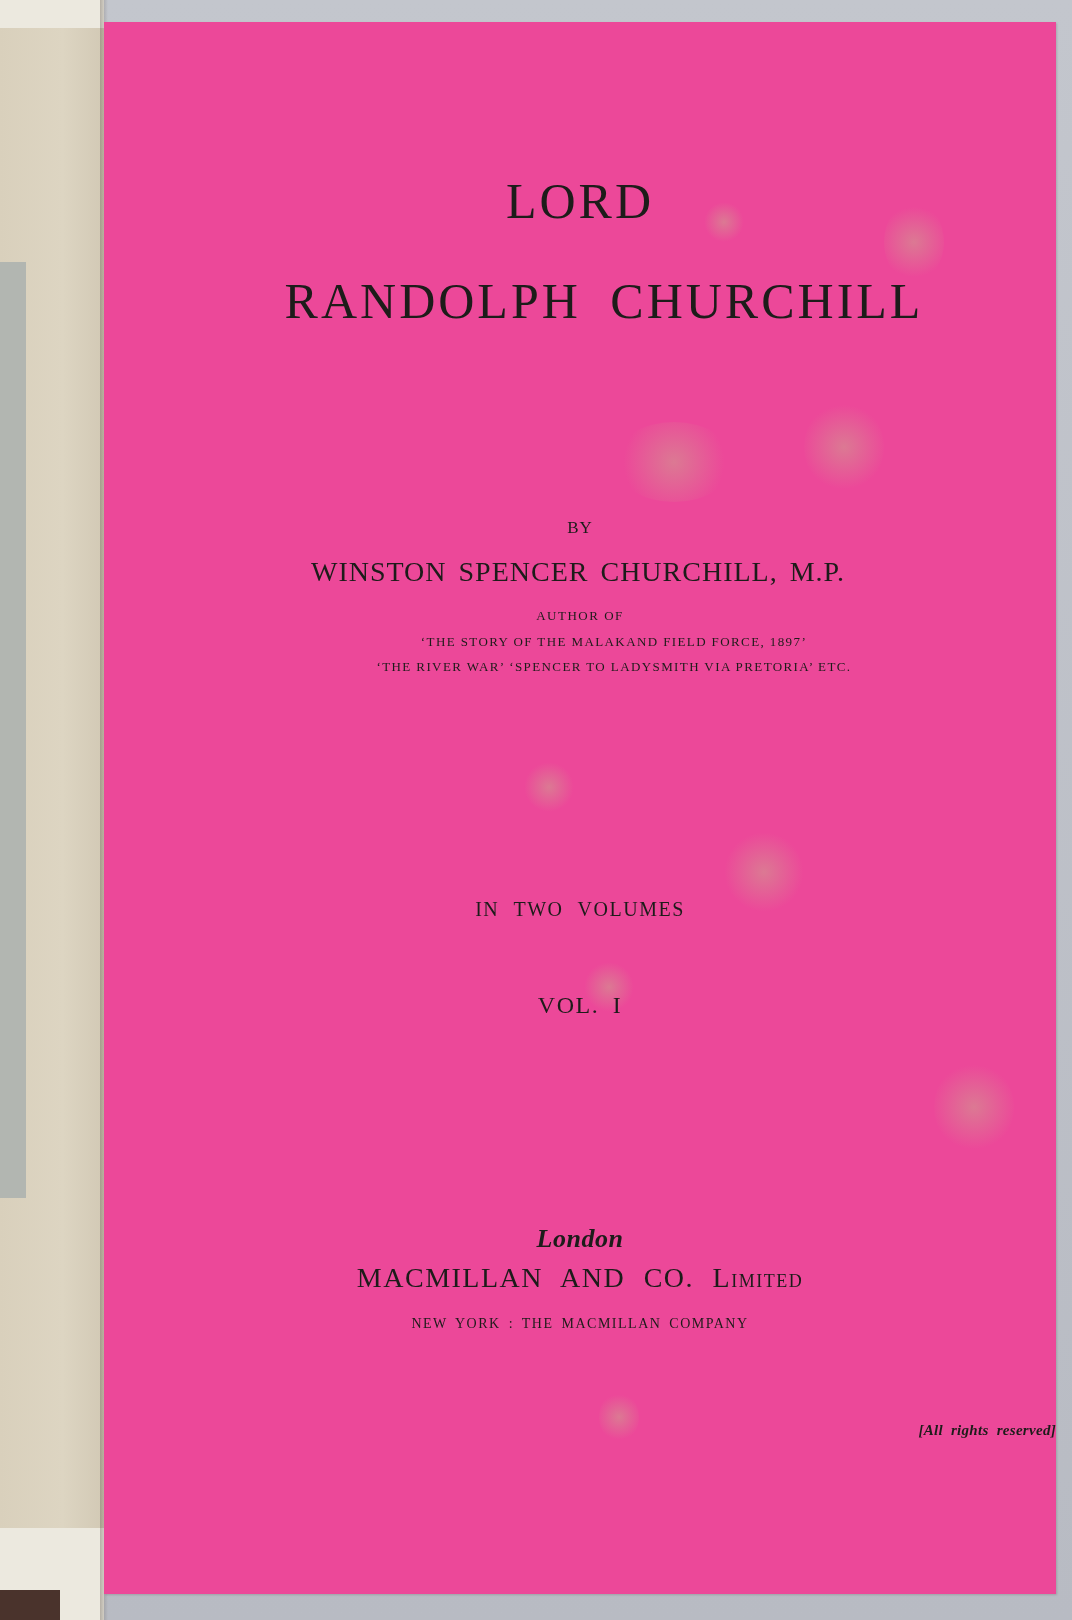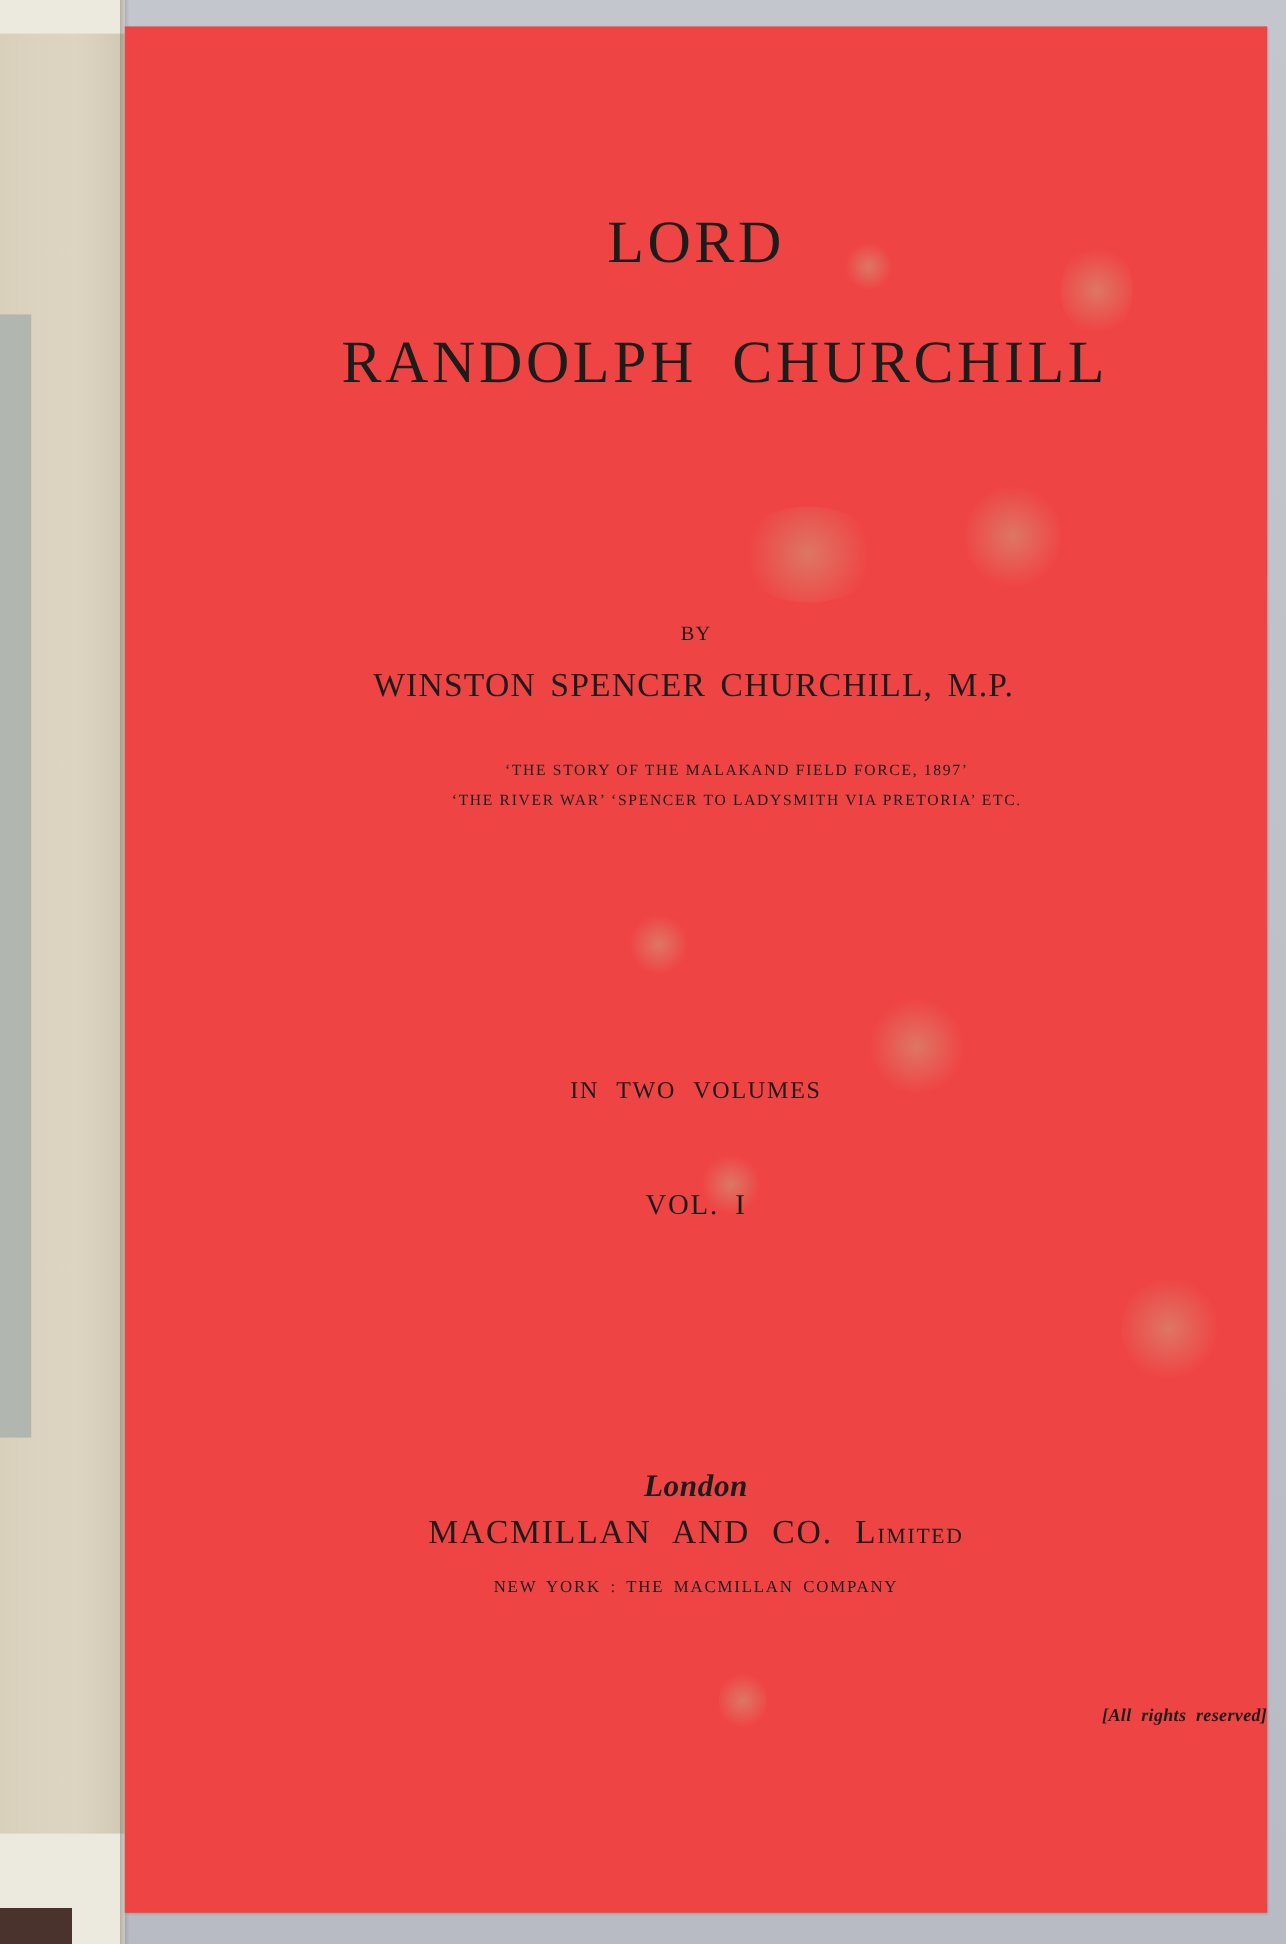--- a/index.html
+++ b/index.html
@@ -27,21 +27,21 @@
   .left-leaf .binding {
     position: absolute; left: 0; top: 1590px; width: 60px; height: 30px;
     background: #4a332c;
   }
   .gutter-shadow {
     position: absolute; left: 100px; top: 0; width: 8px; height: 1620px;
     background: linear-gradient(90deg, rgba(80,70,60,0.35), rgba(80,70,60,0));
   }
   .page {
     position: absolute; left: 104px; top: 22px; width: 952px; height: 1572px;
-    background: #ef4444;
+    background: #ec4899;
     box-shadow: 1px 1px 2px rgba(0,0,0,0.15);
   }
   .line {
     position: absolute; left: 0; width: 952px; text-align: center;
     color: #1d1c1a; white-space: nowrap;
   }
   .title-1 { top: 150px; font-size: 50px; letter-spacing: 3px; }
   .title-2 { top: 250px; font-size: 50px; letter-spacing: 3px; word-spacing: 14px; padding-left: 24px; }
   .by { top: 496px; font-size: 17px; letter-spacing: 1px; }
   .author { top: 534px; font-size: 28px; letter-spacing: 1px; word-spacing: 4px; left: -2px; }
@@ -83,20 +83,21 @@
   <div class="foxing" style="left:420px;top:740px;width:50px;height:50px;"></div>
   <div class="foxing" style="left:620px;top:810px;width:80px;height:80px;"></div>
   <div class="foxing" style="left:480px;top:940px;width:50px;height:50px;"></div>
   <div class="foxing" style="left:830px;top:1040px;width:80px;height:90px;"></div>
   <div class="foxing" style="left:495px;top:1370px;width:40px;height:50px;"></div>
 
   <div class="line title-1">LORD</div>
   <div class="line title-2">RANDOLPH CHURCHILL</div>
   <div class="line by">BY</div>
   <div class="line author">WINSTON SPENCER CHURCHILL, M.P.</div>
+  <div class="line author-of">AUTHOR OF</div>
   <div class="line works works-1">‘THE STORY OF THE MALAKAND FIELD FORCE, 1897’</div>
   <div class="line works works-2">‘THE RIVER WAR’ ‘SPENCER TO LADYSMITH VIA PRETORIA’ ETC.</div>
   <div class="line volumes">IN TWO VOLUMES</div>
   <div class="line vol">VOL. I</div>
   <div class="line place">London</div>
   <div class="line publisher">
     <span>MACMILLAN AND CO.</span>
     <span><span class="cap">L</span><span class="sc">IMITED</span></span>
   </div>
   <div class="line ny">NEW YORK : THE MACMILLAN COMPANY</div>

